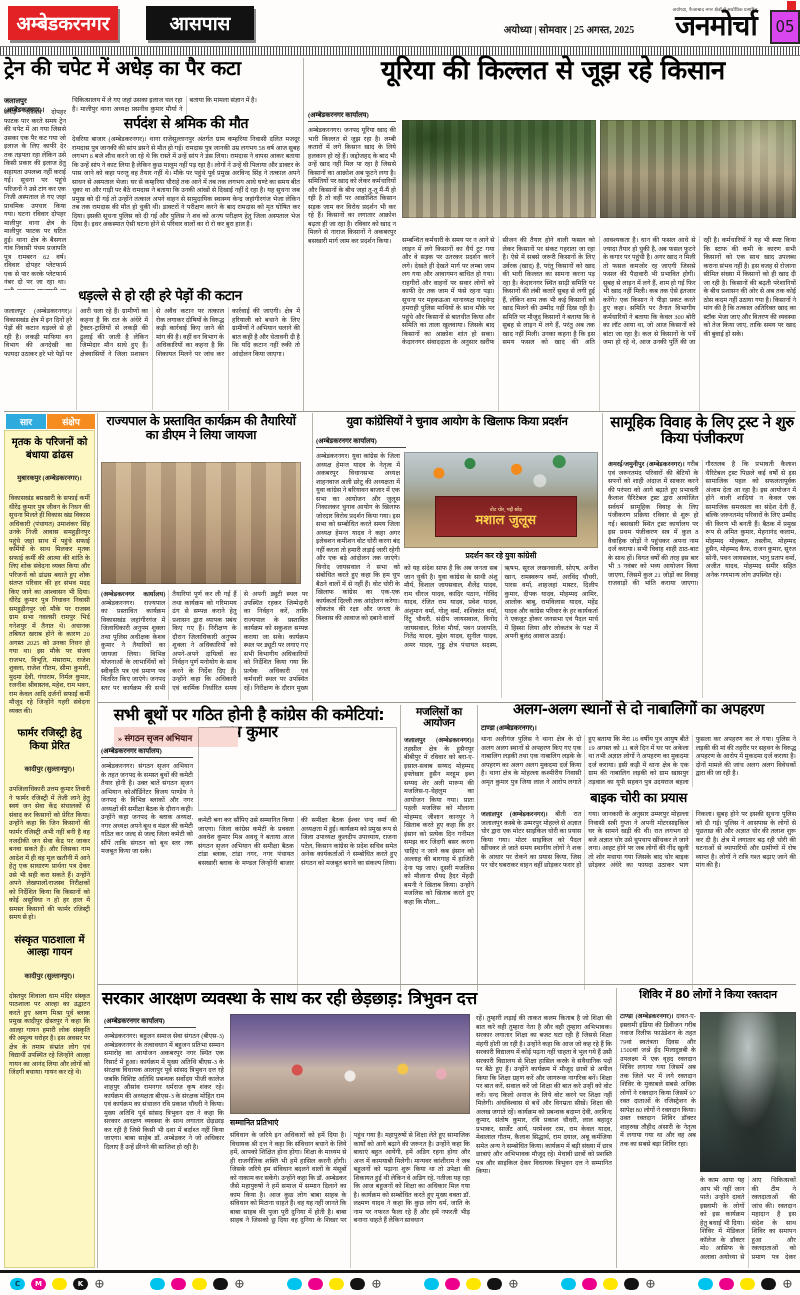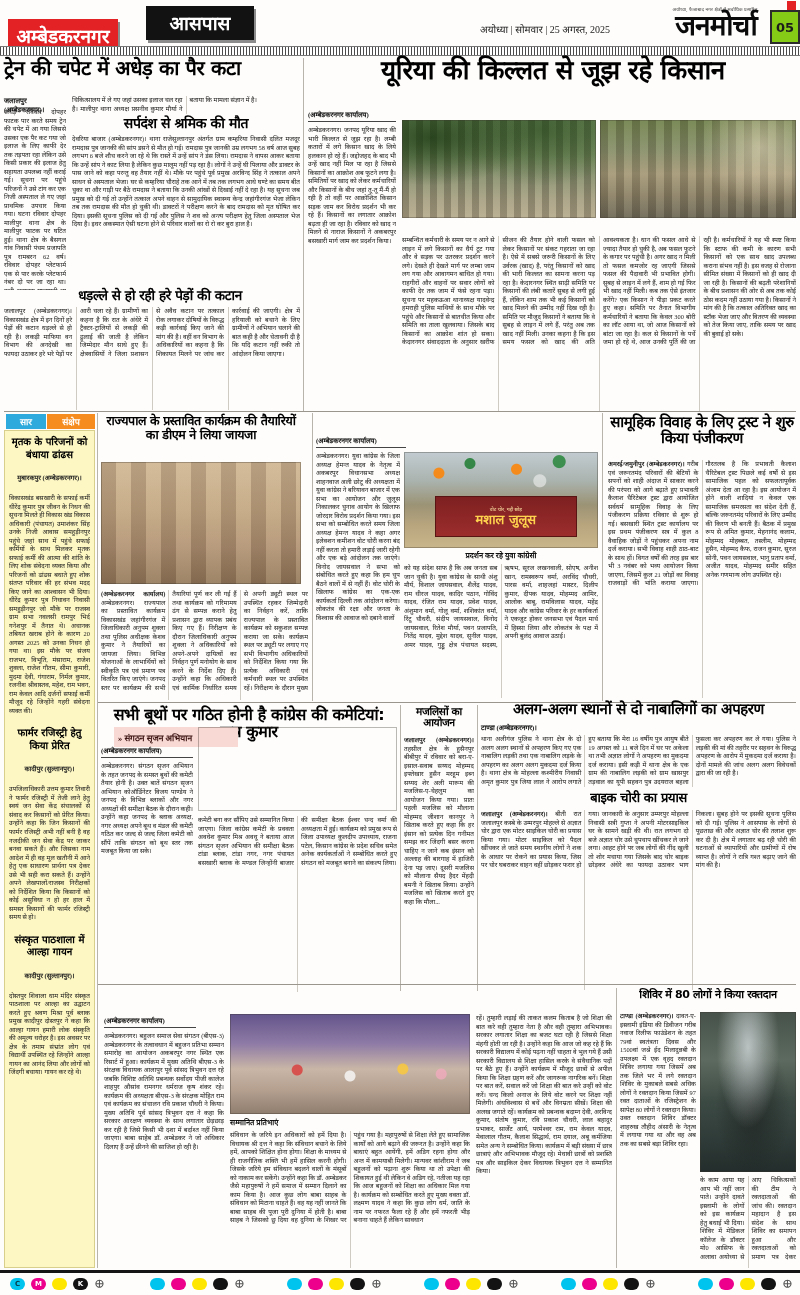--- a/index.html
+++ b/index.html
@@ -64,41 +64,41 @@
            display:flex;flex-direction:column;gap:12px;overflow:hidden;}
   .sb-h{font-weight:800;font-size:10px;line-height:1.25;text-align:center;color:#000;font-family:"DejaVu Sans","Liberation Sans",sans-serif;}
   .sb-by{font-weight:bold;font-size:6.6px;text-align:center;}
   .stripes{background:repeating-linear-gradient(90deg,#4a4a4a 0 1px,#ffffff 1px 3px);border-top:1px solid #777;border-bottom:1px solid #777;}
   .redbox{background:#e32226;color:#fff;display:flex;align-items:center;justify-content:center;
           font-family:"DejaVu Sans","Liberation Sans",sans-serif;font-weight:800;font-size:19px;box-shadow:2px 3px 0 #8c8c8c;}
   .blackbox{background:#121212;color:#fff;display:flex;align-items:center;justify-content:center;
           font-family:"DejaVu Sans","Liberation Sans",sans-serif;font-weight:800;font-size:19px;box-shadow:2px 3px 0 #8c8c8c;}
   .mast{font-family:"DejaVu Sans","Liberation Sans",sans-serif;font-weight:900;font-size:28px;letter-spacing:-1px;color:#0a0a0a;line-height:1;}
   .tagline{font-size:4.6px;color:#333;text-align:center;letter-spacing:0.2px;}
-  .pnum{border:2px solid #2c2c2c;display:flex;align-items:center;justify-content:center;font-weight:700;font-size:13px;
-        font-family:"DejaVu Sans","Liberation Sans",sans-serif;background:#84cc16;}
+  .pnum{border:2px solid #2c2c2c;display:flex;align-items:center;justify-content:center;font-weight:400;font-size:15px;
+        font-family:"DejaVu Sans","Liberation Sans",sans-serif;background:#d946ef;}
   .flag{background:#e32226;}
   .cbar{display:flex;align-items:center;gap:6px;}
   .dot{width:15px;height:12px;border-radius:7px;display:inline-flex;align-items:center;justify-content:center;
        font-size:7px;font-weight:bold;font-family:"DejaVu Sans","Liberation Sans",sans-serif;}
   .dc{background:#00c3ee;color:#063a46;} .dm{background:#ec008c;color:#fff;} .dy{background:#ffe600;color:#6b5d00;} .dk{background:#131313;color:#fff;}
   .reg{font-size:13px;color:#555;line-height:1;}
 </style>
 </head>
 <body>
 
 <div class="page">
 
-  <div class="b redbox" style="left:8px;top:19px;width:110px;height:34px;">
+  <div class="b redbox" style="left:8px;top:6px;width:110px;height:34px;">
       <span>अम्बेडकरनगर</span>
     </div>
   <div class="b blackbox" style="left:146px;top:6px;width:108px;height:34px;">
       <span>आसपास</span>
     </div>
-  <div class="b" style="left:480px;top:22px;width:178px;text-align:left;font-size:10px;font-weight:normal;color:#222;">अयोध्या | सोमवार | 25 अगस्त, 2025</div>
+  <div class="b" style="left:480px;top:22px;width:178px;text-align:center;font-size:10px;font-weight:bold;color:#222;">अयोध्या | सोमवार | 25 अगस्त, 2025</div>
   <div class="b tagline" style="left:662px;top:6px;width:106px;">अयोध्या, फैजाबाद नगर क्षेत्रों में सर्वाधिक प्रसारित</div>
   <div class="b mast" style="left:662px;top:12px;width:108px;text-align:center;">जनमोर्चा</div>
   <div class="b pnum" style="left:770px;top:10px;width:26px;height:30px;">05</div>
   <div class="b flag" style="left:787px;top:1px;width:9px;height:9px;"></div>
   <div class="b stripes" style="left:0px;top:46px;width:800px;height:8px;"></div>
 
   <div class="b hl" style="left:4px;top:58px;width:298px;height:32px;font-size:20px;">ट्रेन की चपेट में अधेड़ का पैर कटा</div>
   <div class="b byline" style="left:4px;top:96px;width:62px;">जलालपुर (अम्बेडकरनगर)।</div>
   <div class="b body" style="left:4px;top:108px;width:62px;height:182px;">अधेड़ रविवार दोपहर फाटक पार करते समय ट्रेन की चपेट में आ गया जिससे उसका एक पैर कट गया जो इलाज के लिए काफी देर तक तड़पता रहा लेकिन उसे किसी प्रकार की इलाज हेतु सहायता उपलब्ध नहीं कराई गई। सूचना पर पहुंचे परिजनों ने उसे टांग कर एक निजी अस्पताल ले गए जहां प्राथमिक उपचार किया गया। घटना रविवार दोपहर मालीपुर थाना क्षेत्र के मालीपुर फाटक पर घटित हुई। थाना क्षेत्र के बैसगल गांव निवासी पंचम प्रजापति पुत्र रामबरन 62 वर्ष। रविवार दोपहर प्लेटफार्म एक से पार करके प्लेटफार्म नंबर दो पर जा रहा था। तभी अचानक मालगाड़ी आ गई जिसकी चपेट में आने से उसका एक पैर कट गया। मौके पर तमाम लोगों की भीड़ इकट्ठा</div>
   <div class="b body cols2" style="left:72px;top:96px;width:228px;height:18px;">चिकित्सालय में ले गए जहां उसका इलाज चल रहा है। मालीपुर थाना अध्यक्ष प्रसनीव कुमार मौर्या ने बताया कि मामला संज्ञान में है।</div>
@@ -135,20 +135,21 @@
   </div>
   <div class="b vline" style="left:97px;top:413px;height:855px;"></div>
 
   <div class="b hl center" style="left:101px;top:414px;width:200px;height:44px;font-size:12.5px;">राज्यपाल के प्रस्तावित कार्यक्रम की तैयारियों का डीएम ने लिया जायजा</div>
   <div class="b photo ph-hall" style="left:101px;top:462px;width:200px;height:122px;"></div>
   <div class="b body cols3" style="left:101px;top:590px;width:207px;height:110px;">
     <b>(अम्बेडकरनगर कार्यालय)</b> <span>अम्बेडकरनगर। राज्यपाल का प्रस्तावित कार्यक्रम विकासखंड जहांगीरगंज में जिलाधिकारी अनुपम शुक्ला तथा पुलिस अधीक्षक केशव कुमार ने तैयारियों का जायजा लिया। विभिन्न योजनाओं के लाभार्थियों को स्वीकृति पत्र एवं प्रमाण पत्र वितरित किए जाएंगे। जनपद स्तर पर कार्यक्रम की सभी तैयारियां पूर्ण कर ली गई हैं तथा कार्यक्रम को गरिमामय ढंग से सम्पन्न कराने हेतु प्रशासन द्वारा व्यापक प्रबंध किए गए हैं। निरीक्षण के दौरान जिलाधिकारी अनुपम शुक्ला ने अधिकारियों को अपने-अपने दायित्वों का निर्वहन पूर्ण मनोयोग के साथ करने के निर्देश दिए हैं। उन्होंने कहा कि अधिकारी एवं कार्मिक निर्धारित समय से अपनी ड्यूटी स्थल पर उपस्थित रहकर जिम्मेदारी का निर्वहन करें, ताकि राज्यपाल के प्रस्तावित कार्यक्रम को सकुशल सम्पन्न कराया जा सके। कार्यक्रम स्थल पर ड्यूटी पर लगाए गए सभी विभागीय अधिकारियों को निर्देशित किया गया कि प्रत्येक अधिकारी एवं कर्मचारी स्थल पर उपस्थित रहें। निरीक्षण के दौरान मुख्य विकास अधिकारी आनंद कुमार गुप्ता, अपर पुलिस अधीक्षक पूर्वी, जिला विकास अधिकारी, परियोजना निदेशक, उप जिलाधिकारी तथा जनपद स्तरीय अधिकारी मौके पर उपस्थित रहे।</span>
   </div>
   <div class="b vline" style="left:312px;top:413px;height:288px;"></div>
 
+  <div class="b hl center" style="left:316px;top:415px;width:282px;height:16px;font-size:11.5px;">युवा कांग्रेसियों ने चुनाव आयोग के खिलाफ किया प्रदर्शन</div>
   <div class="b byline rule" style="left:316px;top:436px;width:90px;">(अम्बेडकरनगर कार्यालय)</div>
   <div class="b body" style="left:316px;top:452px;width:84px;height:246px;">अम्बेडकरनगर। युवा कांग्रेस के जिला अध्यक्ष हेमन्त यादव के नेतृत्व में अकबरपुर विधानसभा अध्यक्ष शाहनवाज अली छोटू की अध्यक्षता में युवा कांग्रेस ने बरियावन बाजार में एक सभा का आयोजन और जुलूस निकालकर चुनाव आयोग के खिलाफ जोरदार विरोध प्रदर्शन किया गया। इस सभा को सम्बोधित करते समय जिला अध्यक्ष हेमन्त यादव ने कहा अगर इलेक्शन कमीशन वोट चोरी करना बंद नहीं करता तो हमारी लड़ाई जारी रहेगी और एक बड़े आंदोलन तक जाएंगे। विनोद जायसवाल ने सभा को संबोधित करते हुए कहा कि हम चुप बैठने वालों में से नहीं हैं। वोट चोरी के खिलाफ कांग्रेस का एक-एक कार्यकर्ता दिल्ली तक आंदोलन करेगा। लोकतंत्र की रक्षा और जनता के विश्वास की आवाज को दबाने वालों</div>
   <div class="b photo ph-protest" style="left:404px;top:452px;width:194px;height:96px;">
     <div class="banner">
       <div class="t">वोट चोर, गद्दी छोड़</div>
       <div class="m">मशाल जुलूस</div>
     </div>
   </div>
   <div class="b cap center" style="left:404px;top:550px;width:194px;height:11px;">प्रदर्शन कर रहे युवा कांग्रेसी</div>
   <div class="b body cols2" style="left:404px;top:564px;width:194px;height:134px;">को यह संदेश साफ है कि अब जनता सब जान चुकी है। युवा कांग्रेस के साथी अंशु मौर्य, विशाल जायसवाल, शैलेंद्र यादव, राम धीरज यादव, कादिर पठान, गोविंद यादव, रंजित राम यादव, प्रवेश यादव, अंशुमान वर्मा, गोलू वर्मा, शशिकांत वर्मा, रिंटू चौधरी, संदीप जायसवाल, विनोद जायसवाल, रितेश मौर्या, पवन प्रजापति, नितेंद्र यादव, मुद्देश यादव, सुनील यादव, अमर यादव, गुड्डू क्षेत्र पंचायत सदस्य, ऋषभ, सूरज लखनवाली, सोएष, अनीश खान, रामस्वरूप वर्मा, अरविंद चौधरी, पारस वर्मा, शाहजहां मास्टर, दिलीप कुमार, दीपक यादव, मोहम्मद आमिर, आलोक बाबू, रामविलास यादव, महेंद्र यादव और कांग्रेस परिवार के हर कार्यकर्ता ने एकजुट होकर जनसभा एवं पैदल मार्च में हिस्सा लिया और लोकतंत्र के पक्ष में अपनी बुलंद आवाज उठाई।</div>
@@ -179,20 +180,21 @@
   <div class="b byline" style="left:481px;top:723px;width:90px;">टाण्डा (अम्बेडकरनगर)।</div>
   <div class="b body cols3" style="left:481px;top:735px;width:315px;height:52px;">थाना अलीगंज पुलिस ने थाना क्षेत्र के दो अलग अलग स्थानों से अपहरण किए गए एक नाबालिग लड़की तथा एक नाबालिग लड़के के अपहरण का अलग अलग मुकदमा दर्ज किया है। थाना क्षेत्र के मोहल्ला कश्मीरीय निवासी अमृत कुमार पुत्र जिया लाल ने आरोप लगाते हुए बताया कि मेरा 16 वर्षीय पुत्र आयुष बीते 19 अगस्त को 11 बजे दिन में घर पर अकेला था तभी अज्ञात लोगों ने अपहरण का मुकदमा दर्ज कराया। इसी कड़ी में थाना क्षेत्र के एक ग्राम की नाबालिग लड़की को ग्राम खासपुर तड़वाल का यूपी सहवन पुत्र उदयराज बहला फुसला कर अपहरण कर ले गया। पुलिस ने लड़की की मां की तहरीर पर सहवन के विरुद्ध अपहरण के आरोप में मुकदमा दर्ज कराया है। दोनों मामले की जांच अलग अलग विवेचकों द्वारा की जा रही है।</div>
 
   <div class="b hl center" style="left:481px;top:791px;width:315px;height:15px;font-size:13px;">बाइक चोरी का प्रयास</div>
   <div class="b body cols3" style="left:481px;top:810px;width:315px;height:180px;">
     <b>जलालपुर (अम्बेडकरनगर)।</b> <span>बीती रात जलालपुर कस्बे के उम्मरपुर मोहल्ले से अज्ञात चोर द्वारा एक मोटर साइकिल चोरी का प्रयास किया गया। मोटर साइकिल को पैदल खींचकर ले जाते समय स्थानीय लोगों ने शक के आधार पर रोकने का प्रयास किया, जिस पर चोर घबराकर वाहन वहीं छोड़कर फरार हो गया। जानकारी के अनुसार उम्मरपुर मोहल्ला निवासी सत्री गुप्ता ने अपनी मोटरसाइकिल घर के सामने खड़ी की थी। रात लगभग दो बजे अज्ञात चोर उसे चुपचाप खींचकर ले जाने लगा। आहट होने पर जब लोगों की नींद खुली तो शोर मचाया गया जिसके बाद चोर बाइक छोड़कर अंधेरे का फायदा उठाकर भाग निकला। सुबह होने पर इसकी सूचना पुलिस को दी गई। पुलिस ने आसपास के लोगों से पूछताछ की और अज्ञात चोर की तलाश शुरू कर दी है। क्षेत्र में लगातार बढ़ रही चोरी की घटनाओं से व्यापारियों और ग्रामीणों में रोष व्याप्त है। लोगों ने रात्रि गश्त बढ़ाए जाने की मांग की है।</span>
   </div>
 
   <div class="b hline" style="left:98px;top:984px;width:698px;"></div>
 
+  <div class="b hl" style="left:102px;top:989px;width:510px;height:22px;font-size:17px;">सरकार आरक्षण व्यवस्था के साथ कर रही छेड़छाड़: त्रिभुवन दत्त</div>
   <div class="b byline rule" style="left:104px;top:1016px;width:92px;">(अम्बेडकरनगर कार्यालय)</div>
   <div class="b body" style="left:104px;top:1032px;width:120px;height:236px;">अम्बेडकरनगर। बहुजन समाज सेवा संगठन (बीएस-3) अम्बेडकरनगर के तत्वावधान में बहुजन प्रतिभा सम्मान समारोह का आयोजन अकबरपुर नगर स्थित एक रिसार्ट में हुआ। कार्यक्रम में मुख्य अतिथि बीएस-3 के संरक्षक विधायक आलापुर पूर्व सांसद त्रिभुवन दत्त रहे जबकि विशिष्ट अतिथि प्रबन्धक सर्वोदय पीजी कालेज शाहपुर औसांव रामनगर धर्मराज कृष शंकर रहे। कार्यक्रम की अध्यक्षता बीएस-3 के संरक्षक मोहित राम एवं कार्यक्रम का संचालन रवि प्रकाश चौधरी ने किया। मुख्य अतिथि पूर्व सांसद त्रिभुवन दत्त ने कहा कि सरकार आरक्षण व्यवस्था के साथ लगातार छेड़छाड़ कर रही है जिसे किसी भी दशा में बर्दाश्त नहीं किया जाएगा। बाबा साहेब डॉ. अम्बेडकर ने जो अधिकार दिलाए हैं उन्हें छीनने की साजिश हो रही है।</div>
   <div class="b photo ph-stage" style="left:230px;top:1014px;width:240px;height:100px;"></div>
   <div class="b cap" style="left:230px;top:1117px;width:110px;height:11px;text-align:left;">सम्मानित प्रतिभाएं</div>
   <div class="b body cols2" style="left:230px;top:1131px;width:240px;height:137px;">संविधान के जरिये इन अधिकारों को हमें दिया है। विधायक श्री दत्त ने कहा कि संविधान बचाने के लिये हमें, आपको शिक्षित होना होगा। शिक्षा के माध्यम से ही राजनीतिक शक्ति भी हमें हासिल करनी होगी। जिसके जरिये हम संविधान बदलने वालों के मंसूबों को नाकाम कर सकेंगे। उन्होंने कहा कि डॉ. अम्बेडकर जैसे महापुरुषों ने हमें समाज में सम्मान दिलाने का काम किया है। आज कुछ लोग बाबा साहब के संविधान को मिटाना चाहते हैं। वह यह नहीं जानते कि बाबा साहब की पूजा पूरी दुनिया में होती है। बाबा साहब ने जिसको छू दिया वह दुनिया के शिखर पर पहुंच गया है। महापुरुषों से शिक्षा लेते हुए सामाजिक कार्यों को आगे बढ़ाने की जरूरत है। उन्होंने कहा कि बाधाएं बहुत आयेंगी, हमें अडिग रहना होगा और अन्त में कामयाबी मिलेगी। मान्यवर कांशीराम ने जब बहुजनों को पढ़ाना शुरू किया था तो उपेक्षा की शिकायत हुई थी लेकिन वे अडिग रहे, नतीजा यह रहा कि आज बहुजनों को शिक्षा का अधिकार मिल गया है। कार्यक्रम को सम्बोधित करते हुए मुख्य वक्ता डॉ. लक्ष्मण यादव ने कहा कि कुछ लोग धर्म, जाति के नाम पर नफरत फैला रहे हैं और हमें नफरती भीड़ बनाना चाहते हैं लेकिन सावधान</div>
   <div class="b body" style="left:476px;top:1014px;width:136px;height:254px;">रहें। तुम्हारी लड़ाई की ताकत कलम किताब है जो शिक्षा की बात करे वही तुम्हारा नेता है और वही तुम्हारा अभिभावक। सरकार लगातार शिक्षा का बजट घटा रही है जिससे शिक्षा मंहगी होती जा रही है। उन्होंने कहा कि आज जो कह रहे हैं कि सरकारी विद्यालय में कोई पढ़ना नहीं चाहता वे भूल गये हैं उसी सरकारी विद्यालय से शिक्षा हासिल करके वे संवैधानिक पदों पर बैठे हुए हैं। उन्होंने कार्यक्रम में मौजूद छात्रों से अपील किया कि शिक्षा ग्रहण करें और जागरूक नागरिक बनें। शिक्षा पर बात करें, सवाल करें जो शिक्षा की बात करे उन्हीं को वोट करें। चन्द किलो अनाज के लिये वोट करने पर शिक्षा नहीं मिलेगी। अंधविश्वास से बचें और विनम्रता सीखें। शिक्षा की अलख जगाते रहें। कार्यक्रम को प्रबन्धक बदाम्न देवी, अरविन्द कुमार, संतोष कुमार, रवि प्रकाश चौधरी, लाल बहादुर प्रभाकर, सार्जेंट आर्य, परमेश्वर राम, राम केवल यादव, मेवालाल गौतम, कैलाश सिद्धार्थ, राम दयाल, अबू कर्मजिया समेत अन्य ने सम्बोधित किया। कार्यक्रम में बड़ी संख्या में छात्र छात्राएं और अभिभावक मौजूद रहे। मेधावी छात्रों को प्रशस्ति पत्र और साइकिल देकर विधायक त्रिभुवन दत्त ने सम्मानित किया।</div>
   <div class="b vline" style="left:616px;top:988px;height:280px;"></div>
 
   <div class="b hl center" style="left:620px;top:989px;width:176px;height:17px;font-size:11px;">शिविर में 80 लोगों ने किया रक्तदान</div>
   <div class="b body" style="left:620px;top:1012px;width:76px;height:256px;">

